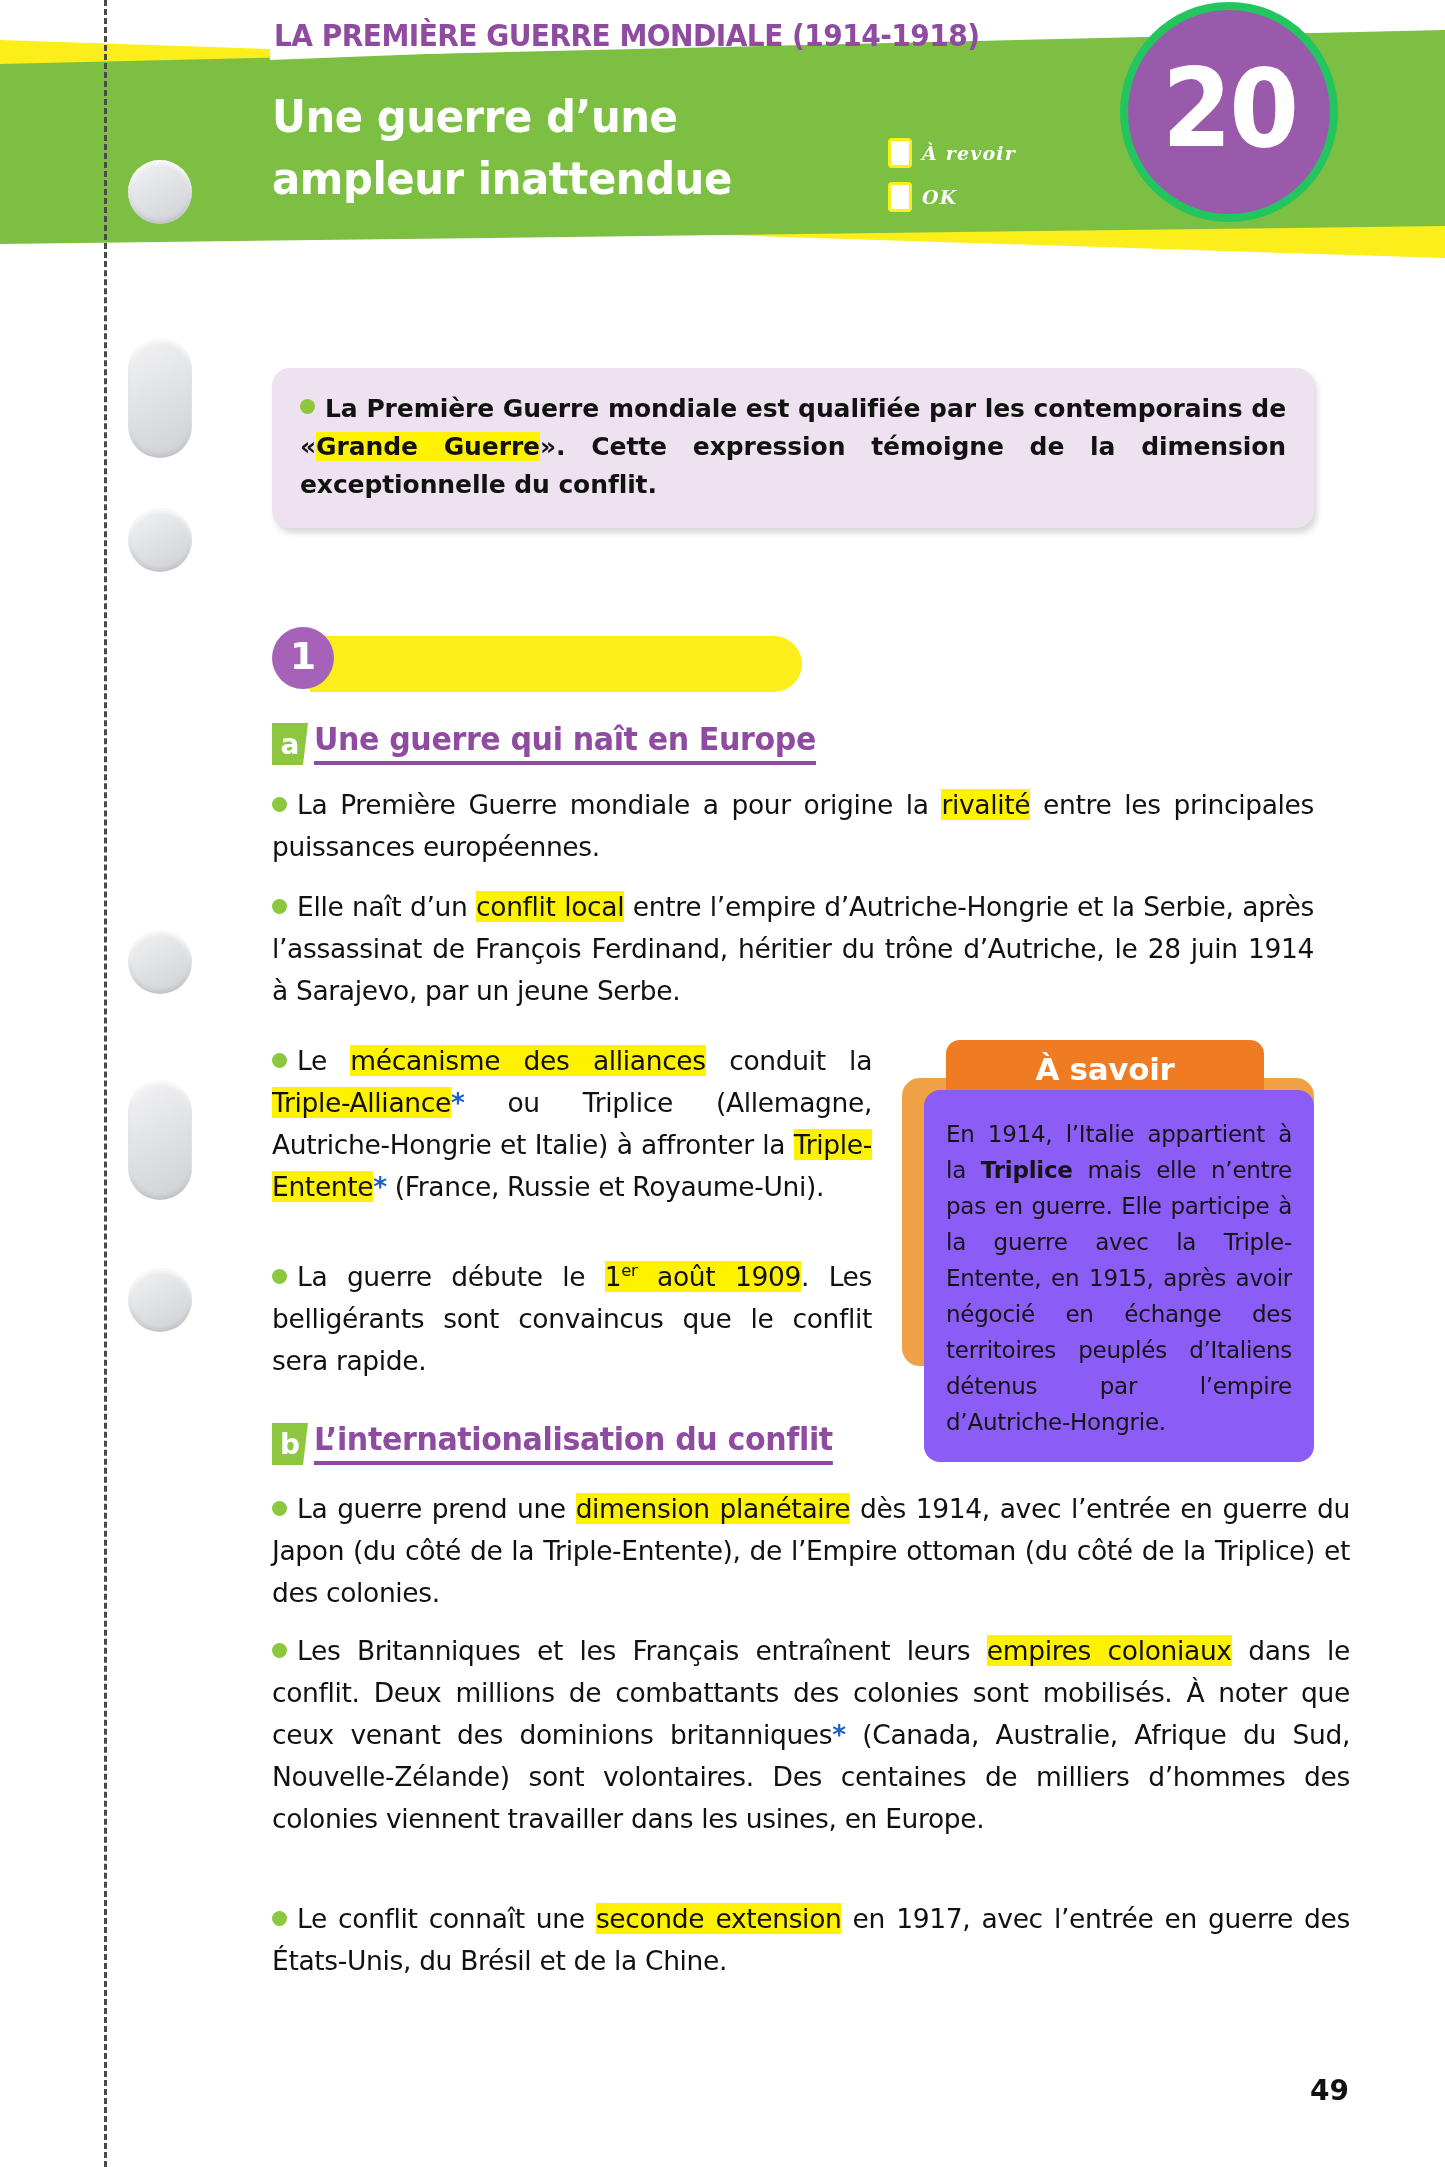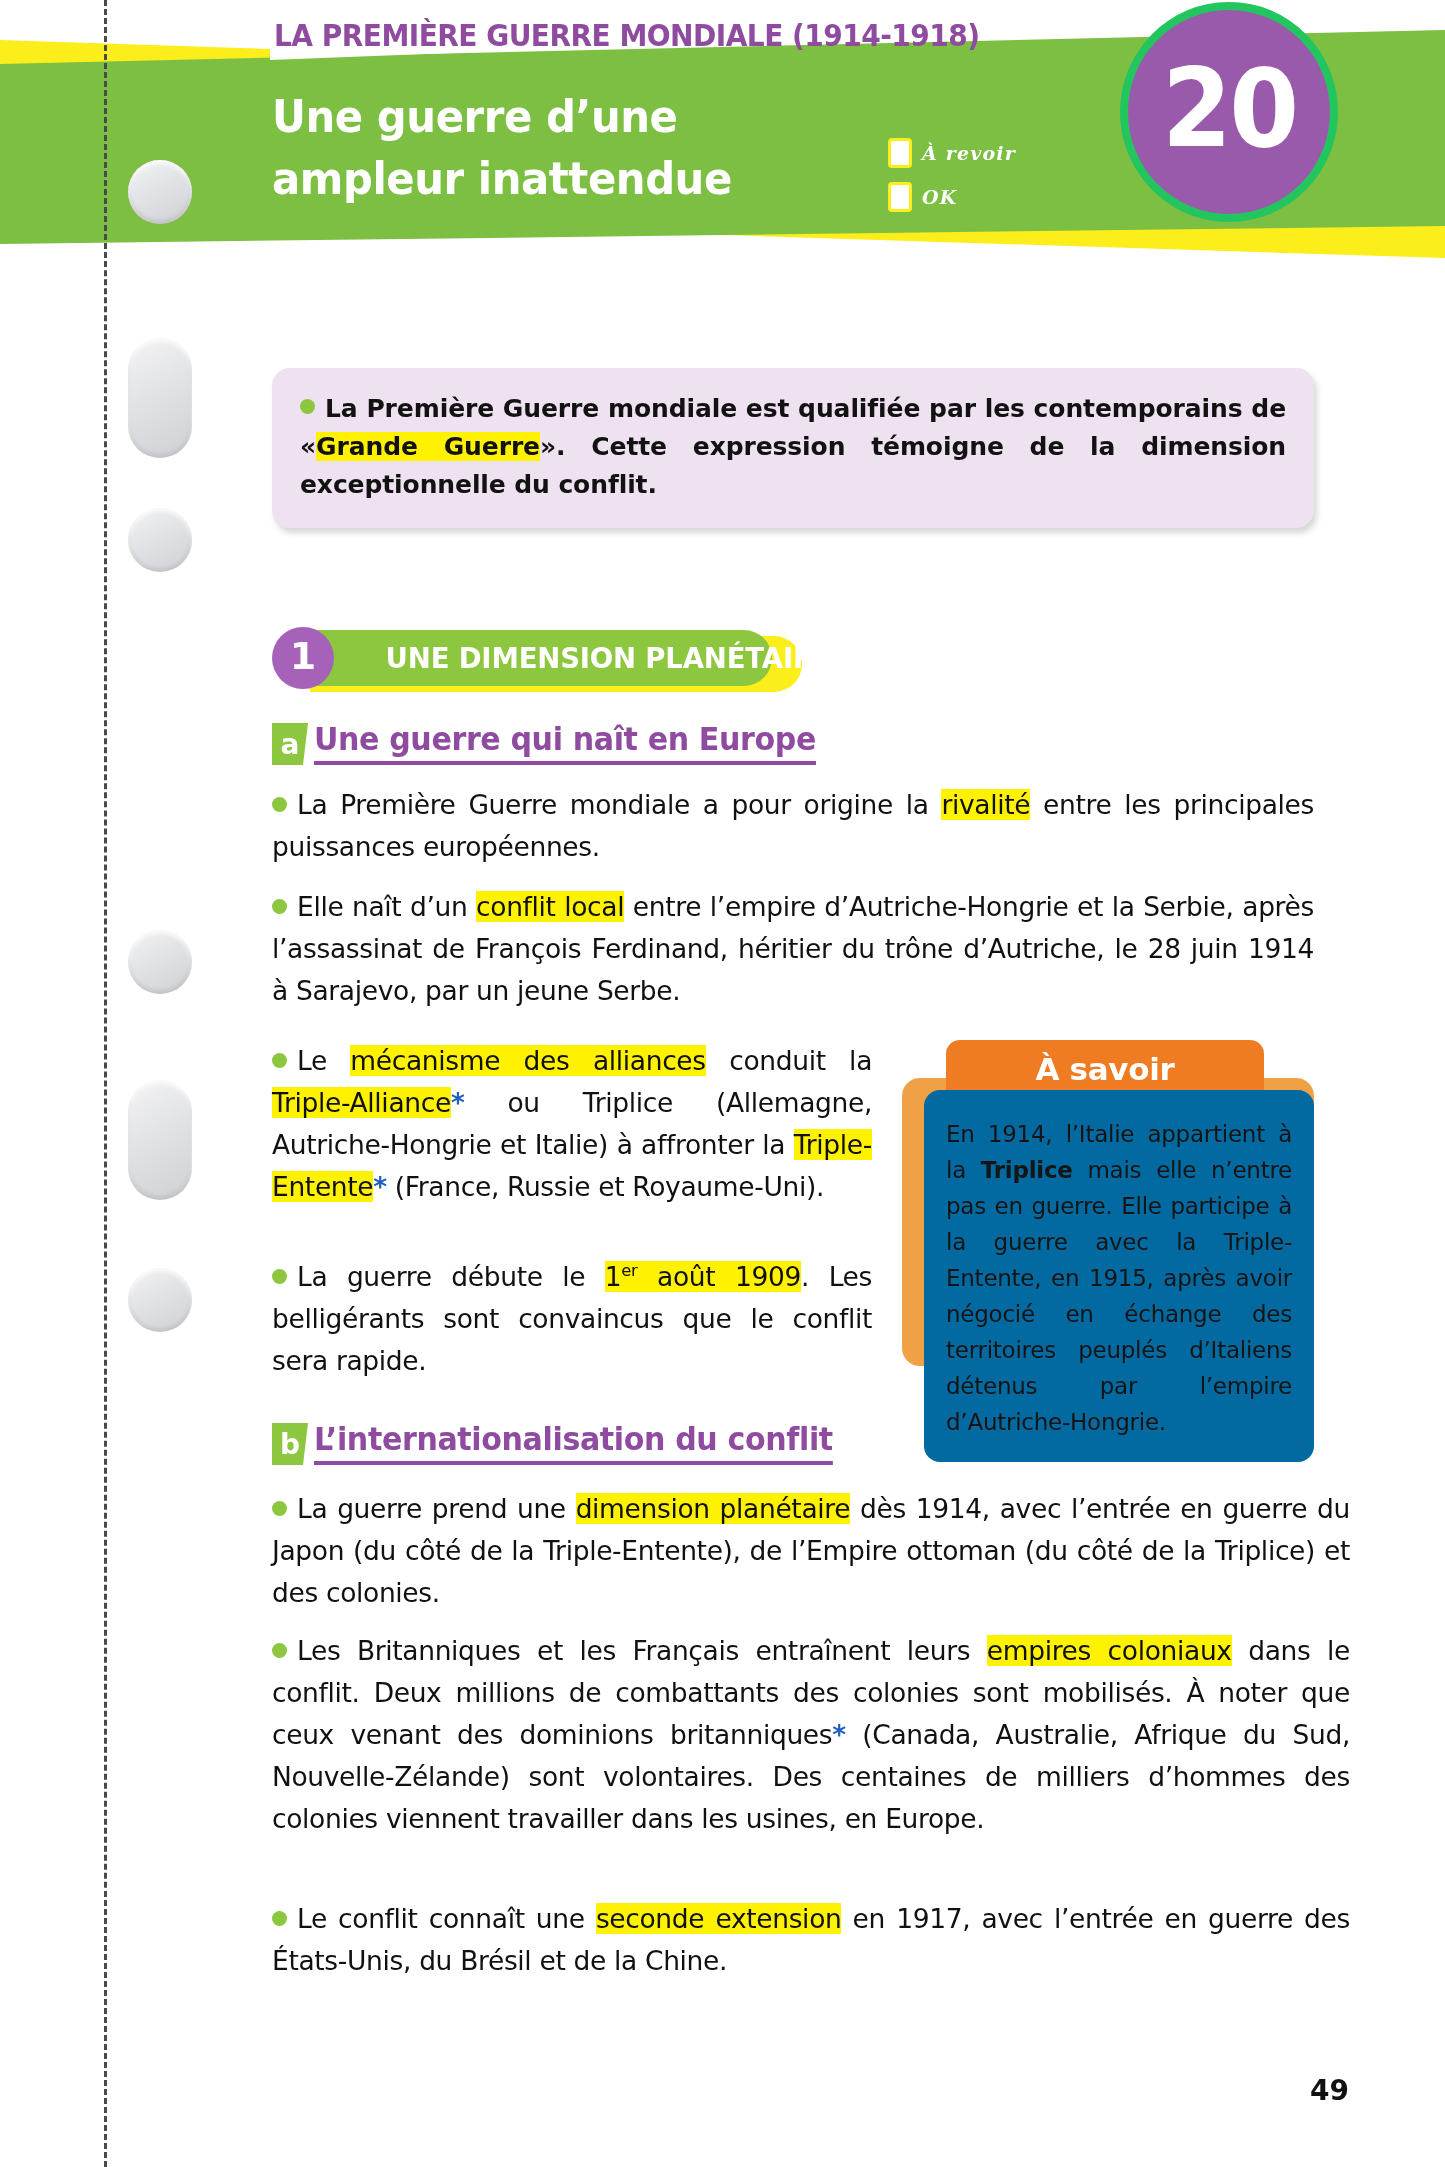--- a/index.html
+++ b/index.html
@@ -278,21 +278,21 @@
     left: 0; top: 38px;
     width: 412px; height: 288px;
     background: #f0a045;
     border-radius: 18px;
     z-index: 0;
   }
   .savoir-body {
     position: absolute;
     left: 22px; top: 50px;
     width: 390px;
-    background: #0369a1;
+    background: #8b5cf6;
     border-radius: 16px;
     padding: 26px 22px 22px 22px;
     z-index: 2;
   }
   .savoir-text {
     font-family: "DejaVu Sans", sans-serif;
     font-size: 23px;
     line-height: 36px;
     color: #151515;
     text-align: justify;
@@ -350,23 +350,20 @@
 </div>
 
 <div class="intro-box">
   <div class="intro-text">
     <span class="bullet"></span><span>La Première Guerre mondiale est qualifiée par les contemporains de «</span><span class="hl">Grande Guerre</span><span>». Cette expression témoigne de la dimension exceptionnelle du conflit.</span>
   </div>
 </div>
 
 <div class="sec-bar" style="top:630px; width:530px;">
   <div class="bar-yellow" style="width:492px;"></div>
-  <div class="bar-green" style="width:470px;">
-    <div class="bar-label">UNE DIMENSION PLANÉTAIRE</div>
-  </div>
   <div class="num-circle">
     <span>1</span>
   </div>
 </div>
 
 <div class="sub-head" style="top:720px;">
   <div class="sub-letter">a</div>
   <div class="sub-title">Une guerre qui naît en Europe</div>
 </div>
 

